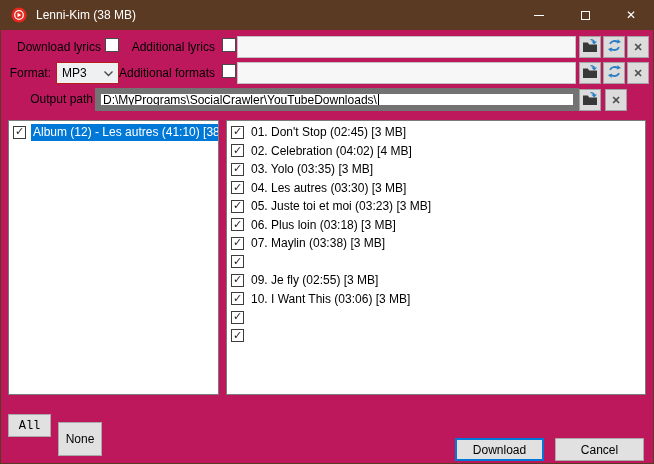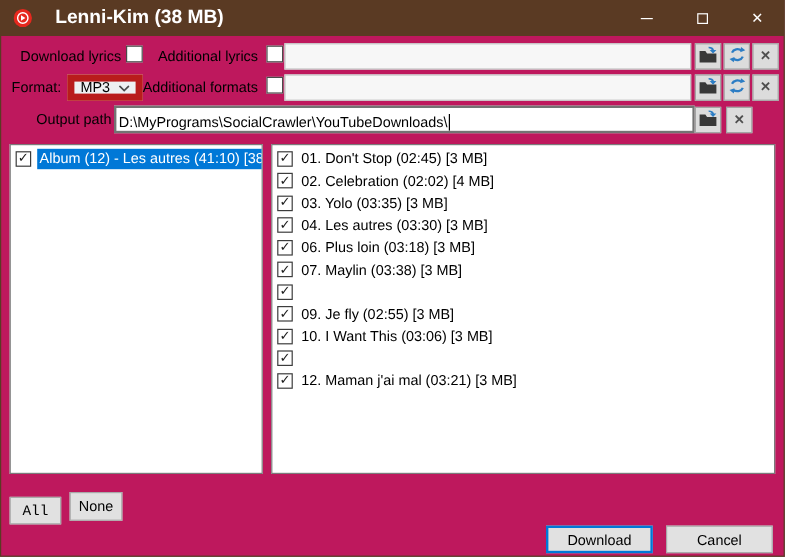--- a/index.html
+++ b/index.html
@@ -4,49 +4,49 @@
 <style>
   * { box-sizing: border-box; margin: 0; padding: 0; }
   body { background: #888; font-family: "Liberation Sans", sans-serif; }
   .window {
     position: relative; width: 654px; height: 464px;
     background: #5a3a23; font-size: 12px; color: #000;
   }
   
   .titlebar { height: 30px; display: flex; align-items: center; color: #fff; }
   .app-icon { margin-left: 11px; width: 16px; height: 16px; flex: none; display: flex; }
-  .title-text { margin-left: 19px; font-size: 16px; white-space: nowrap; font-weight: bold; }
+  .title-text { margin-left: 9px; font-size: 12px; white-space: nowrap; }
   .win-controls { margin-left: auto; display: flex; height: 30px; }
   .wbtn { width: 46px; height: 30px; display: flex; align-items: center; justify-content: center; background: transparent; border: none; cursor: default; }
   .glyph-min { width: 10px; height: 1px; background: #fff; }
   .glyph-max { width: 9px; height: 9px; border: 1px solid #fff; }
   .glyph-close { color: #fff; font-size: 12px; line-height: 1; }
   
   .main { position: absolute; left: 1px; top: 30px; width: 652px; height: 433px; background: #be185d; }
   .flabel { position: absolute; height: 15px; line-height: 15px; text-align: right; white-space: nowrap; }
   .cb { position: absolute; width: 14px; height: 14px; background: #fff; border: 1px solid #4a4a4a; display: inline-flex; align-items: center; justify-content: center; font-size: 12px; color: #1c1c1c; }
   .tbox { position: absolute; width: 339px; height: 22px; background: #f7f7f7; border: 1px solid #c2c2c2; font: inherit; padding: 0 3px; color: #000; }
   .ibtn { position: absolute; width: 22px; height: 22px; background: #dcdcdc; border: 1px solid #a3a3a3; display: flex; align-items: center; justify-content: center; padding: 0; cursor: default; }
   .xglyph { color: #4f4f4f; font-size: 11px; font-weight: bold; line-height: 1; }
-  .combo { position: absolute; left: 55px; top: 32px; width: 63px; height: 22px; background: #eef0f2; border: 6px solid #b91c1c; display: flex; align-items: center; justify-content: space-between; padding: 0 5px; }
-  .opath { position: absolute; left: 94px; top: 58px; width: 484px; height: 23px; background: #fff; border: 2px solid #737373; display: flex; align-items: flex-end; padding: 0 2px; white-space: nowrap; overflow: hidden; }
+  .combo { position: absolute; left: 55px; top: 32px; width: 63px; height: 22px; background: #eef0f2; border: 1px solid #b91c1c; display: flex; align-items: center; justify-content: space-between; padding: 0 5px; }
+  .opath { position: absolute; left: 94px; top: 58px; width: 484px; height: 23px; background: #fff; border: 6px solid #737373; display: flex; align-items: center; padding: 0 2px; white-space: nowrap; overflow: hidden; }
   .caret { width: 1px; height: 14px; background: #000; margin-left: 1px; flex: none; }
   
   .listbox { position: absolute; top: 90px; height: 275px; background: #fff; border: 1px solid #7b7b7b; overflow: hidden; padding-top: 2px; }
   #album-list { left: 7px; width: 211px; }
   #track-list { left: 225px; width: 420px; }
   .lrow { display: flex; align-items: center; height: 18.5px; padding-left: 4px; }
   .cbs { flex: none; width: 13px; height: 13px; background: #fff; border: 1px solid #3c3c3c; display: inline-flex; align-items: center; justify-content: center; font-size: 11px; color: #1c1c1c; margin-right: 5px; }
   .cbs.checked::after { content: "✓"; margin-top: -1px; }
   .ltext { white-space: nowrap; padding: 1.5px 2px; }
   .ltext.sel { background: #0078d7; color: #fff; flex: 1; }
   
   .btn { position: absolute; background: #e1e1e1; border: 1px solid #a9a9a9; font: inherit; color: #000; display: flex; align-items: center; justify-content: center; cursor: default; }
   #btn-all    { left: 7px;   top: 384px; width: 43px; height: 23px; font-family: Liberation Mono, monospace; }
-  #btn-none   { left: 57px;  top: 380px; width: 44px; height: 24px; }
+  #btn-none   { left: 57px;  top: 392px; width: 44px; height: 34px; }
   #btn-download { left: 454px; top: 408px; width: 89px; height: 23px; border: 2px solid #0078d7; }
   #btn-cancel   { left: 554px; top: 408px; width: 89px; height: 23px; }
 </style>
 </head>
 <body>
 
 <div class="window">
 
   <div class="titlebar">
     <span class="app-icon">
@@ -156,32 +156,36 @@
           <span class="ltext sel">Album (12) - Les autres (41:10) [38 MB]</span>
         </div>
       </div>
     <div class="listbox" id="track-list">
         <div class="lrow">
           <span class="cbs checked"></span>
           <span class="ltext">01. Don't Stop (02:45) [3 MB]</span>
         </div>
         <div class="lrow">
           <span class="cbs checked"></span>
-          <span class="ltext">02. Celebration (02:02) [4 MB]</span>
+          <span class="ltext">02. Celebration (04:02) [4 MB]</span>
         </div>
         <div class="lrow">
           <span class="cbs checked"></span>
           <span class="ltext">03. Yolo (03:35) [3 MB]</span>
         </div>
         <div class="lrow">
           <span class="cbs checked"></span>
           <span class="ltext">04. Les autres (03:30) [3 MB]</span>
         </div>
         <div class="lrow">
           <span class="cbs checked"></span>
+          <span class="ltext">05. Juste toi et moi (03:23) [3 MB]</span>
+        </div>
+        <div class="lrow">
+          <span class="cbs checked"></span>
           <span class="ltext">06. Plus loin (03:18) [3 MB]</span>
         </div>
         <div class="lrow">
           <span class="cbs checked"></span>
           <span class="ltext">07. Maylin (03:38) [3 MB]</span>
         </div>
         <div class="lrow">
           <span class="cbs checked"></span>
         </div>
         <div class="lrow">
@@ -190,21 +194,20 @@
         </div>
         <div class="lrow">
           <span class="cbs checked"></span>
           <span class="ltext">10. I Want This (03:06) [3 MB]</span>
         </div>
         <div class="lrow">
           <span class="cbs checked"></span>
         </div>
         <div class="lrow">
           <span class="cbs checked"></span>
-          <span class="ltext">12. Maman j'ai mal (03:21) [3 MB]</span>
         </div>
       </div>
 
     <button class="btn" id="btn-all">All</button>
     <button class="btn" id="btn-none">None</button>
     <button class="btn" id="btn-cancel">Cancel</button>
     <button class="btn" id="btn-download">Download</button>
   </div>
 </div>
 

